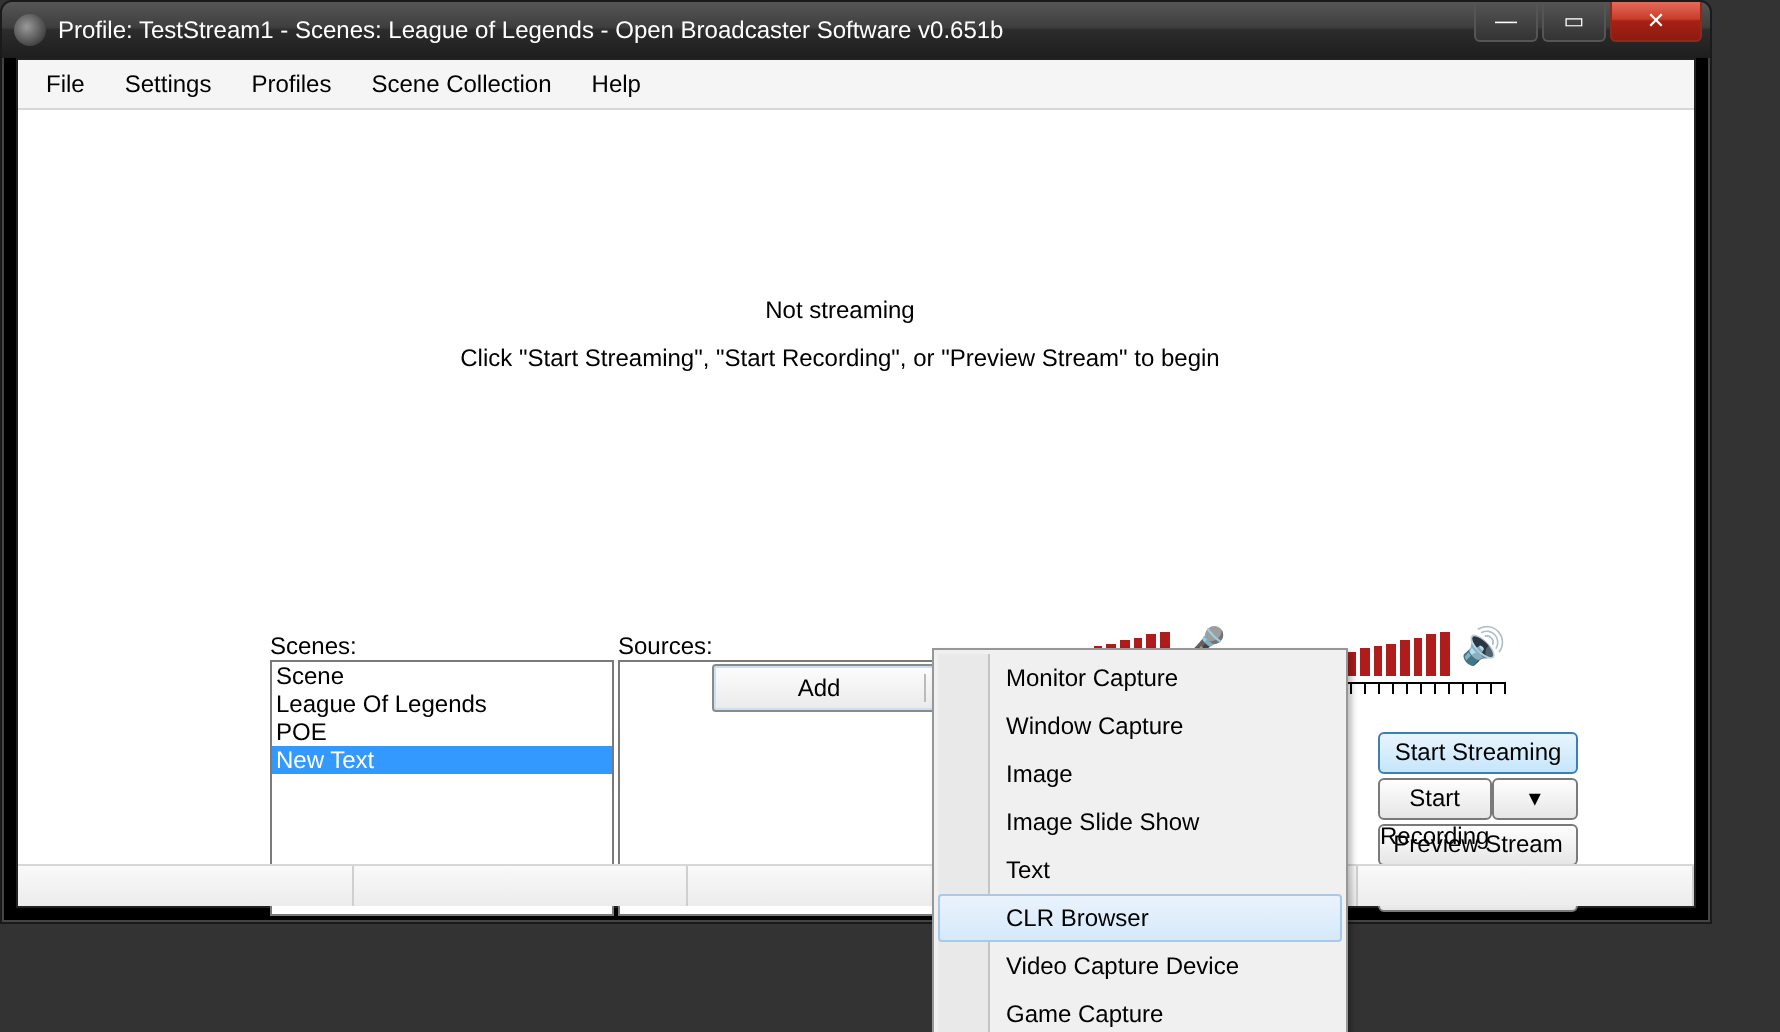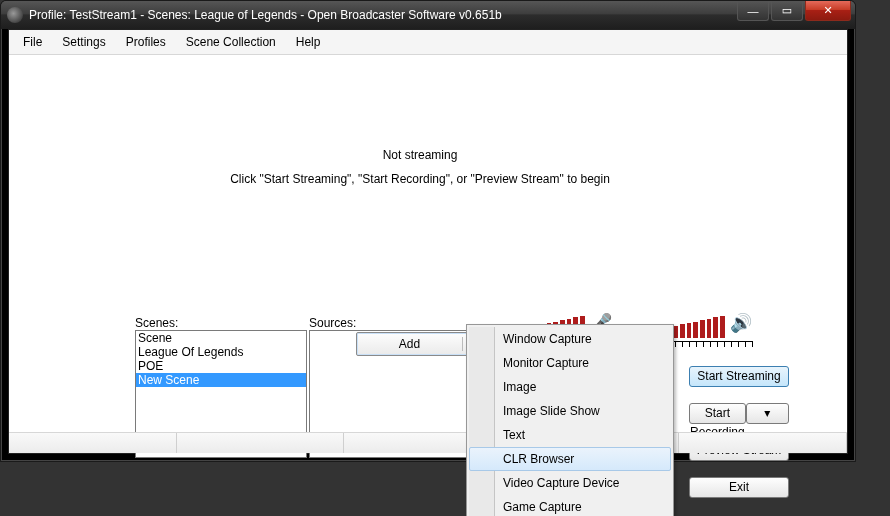--- a/index.html
+++ b/index.html
@@ -124,21 +124,21 @@
     background: repeating-linear-gradient(to right,#000,#000 1px,transparent 1px,transparent 7px);
   }
   .controls {
     position:absolute;
     left: 680px; top: 336px; width: 100px;
   }
   .btn {
     display:block;
     width:100%;
     height: 21px;
-    margin-bottom: 16px;
+    margin-bottom: 2px;
     border: 1px solid #7a7a7a;
     background: linear-gradient(to bottom,#fefefe,#e6e6e6);
     border-radius: 3px;
     font-size:12px;
     text-align:center;
     line-height:19px;
   }
   .btn.hl {
     background: linear-gradient(to bottom,#e8f4fc,#c5e6fb);
     border-color:#3c7fb1;
@@ -221,21 +221,21 @@
       <div class="line1">Not streaming</div>
       <div>Click "Start Streaming", "Start Recording", or "Preview Stream" to begin</div>
     </div>
 
     <div class="scenes-panel">
       <div class="label">Scenes:</div>
       <div class="listbox" id="scenes-list">
           <div class="item">Scene</div>
           <div class="item">League Of Legends</div>
           <div class="item">POE</div>
-          <div class="item selected">New Scene</div>
+          <div class="item selected">New Text</div>
         </div>
     </div>
 
     <div class="sources-panel">
       <div class="label">Sources:</div>
       <div class="listbox" id="sources-list"></div>
     </div>
 
     <div class="meters">
       <div class="meter mic" id="mic-meter">
@@ -295,21 +295,21 @@
     </div>
   </div>
 </div>
 
 <div class="ctx-trigger">
   <span class="lbl">Add</span>
   <span class="arrow">▸</span>
 </div>
 <div class="ctx-menu" id="ctx-menu">
   <div class="strip"></div>
-<div class="ctx-item">Window Capture</div>
-    <div class="ctx-item">Monitor Capture</div>
+<div class="ctx-item">Monitor Capture</div>
+    <div class="ctx-item">Window Capture</div>
     <div class="ctx-item">Image</div>
     <div class="ctx-item">Image Slide Show</div>
     <div class="ctx-item">Text</div>
     <div class="ctx-item hl">CLR Browser</div>
     <div class="ctx-item">Video Capture Device</div>
     <div class="ctx-item">Game Capture</div>
   </div>
 
 </body></html>

